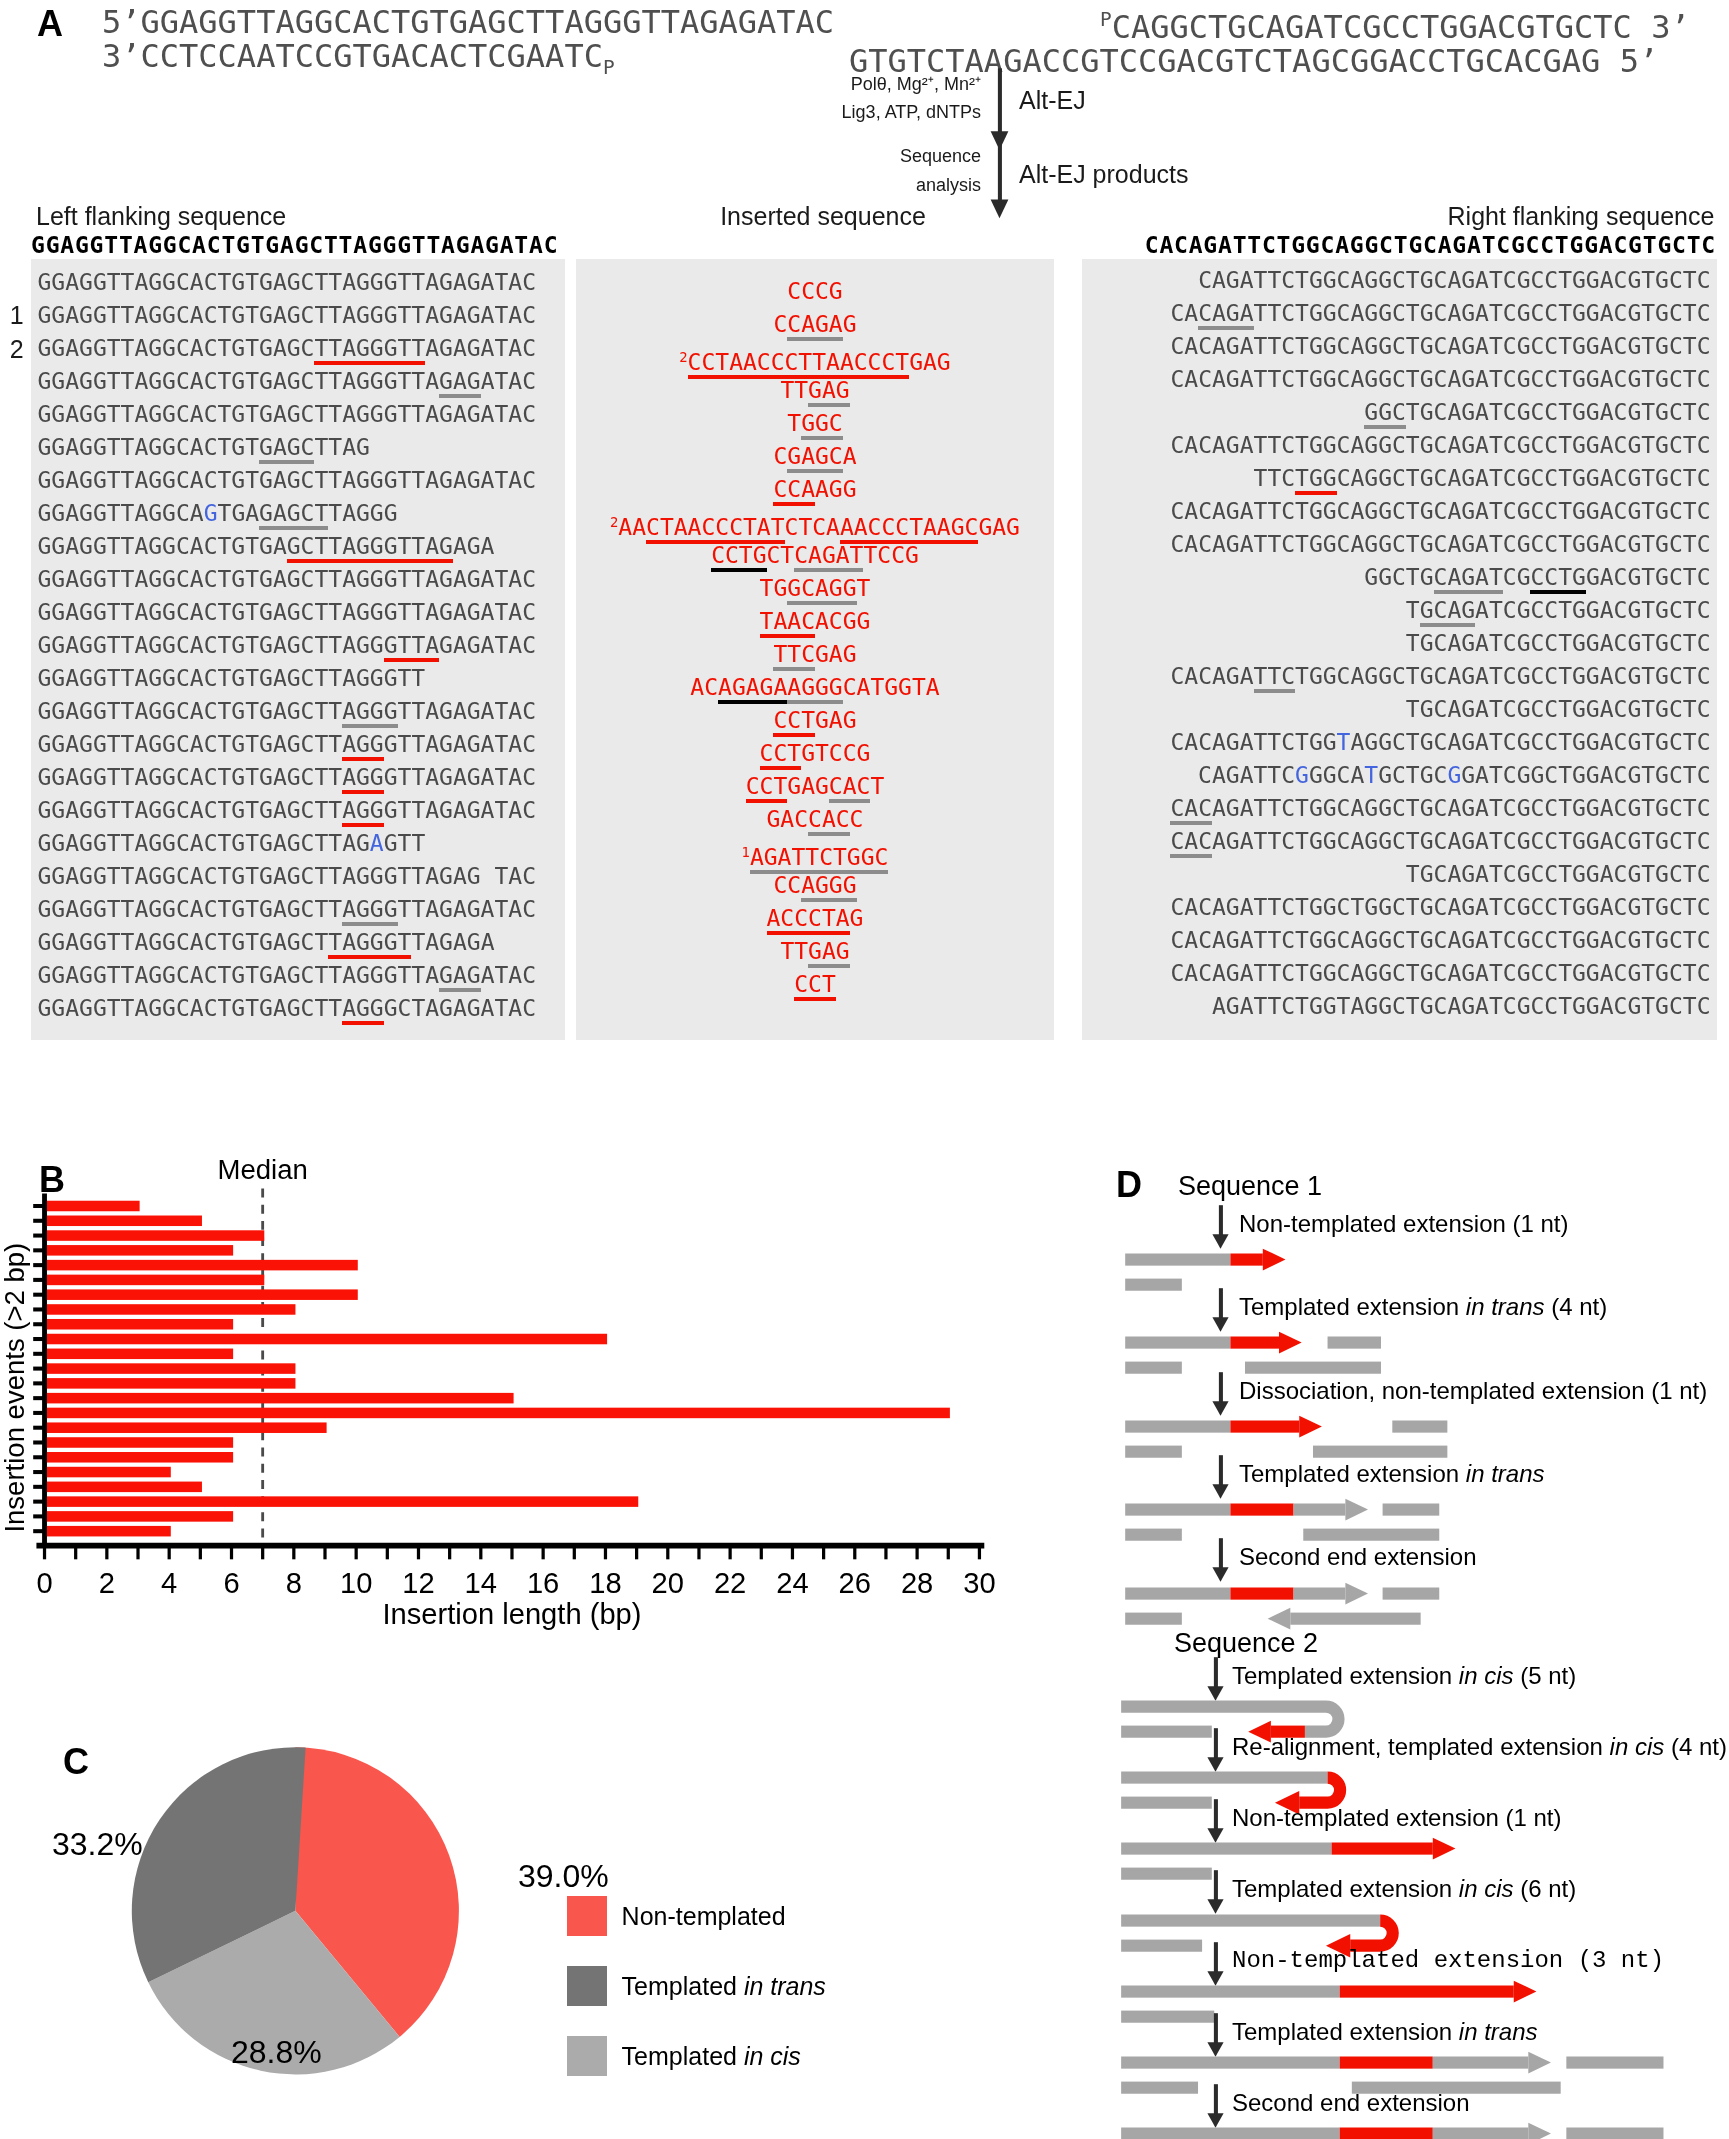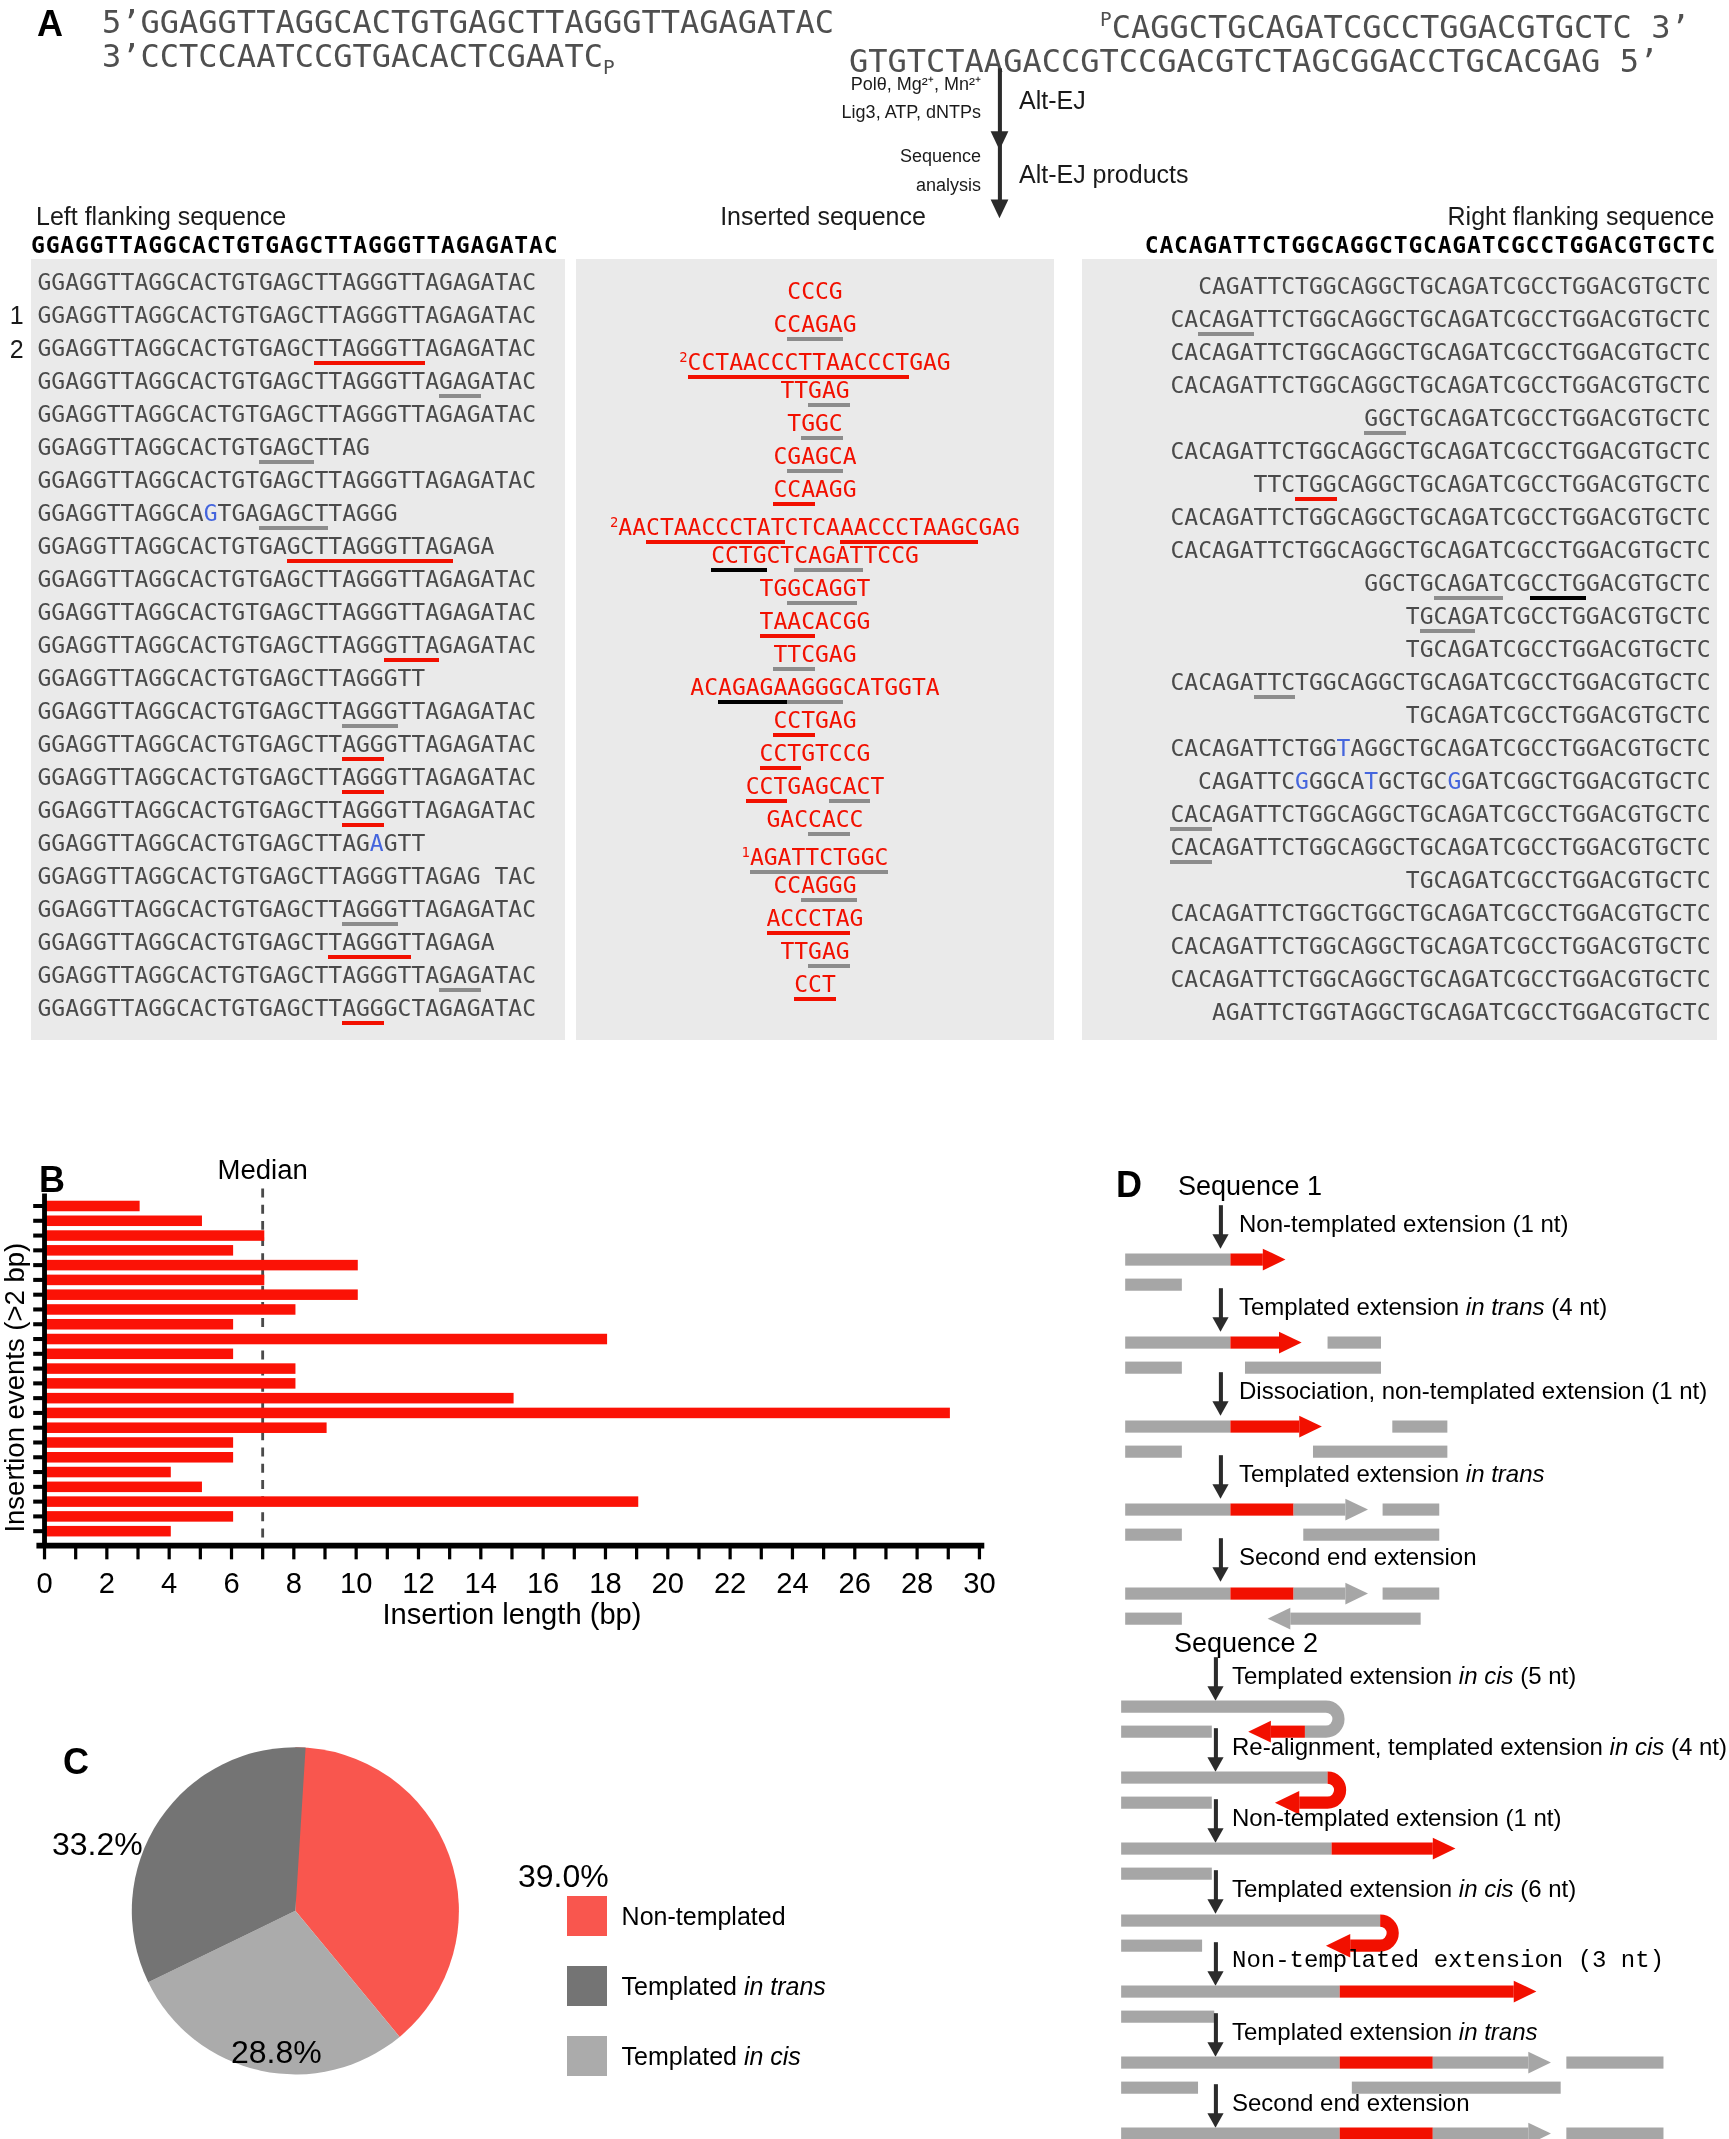--- a/index.html
+++ b/index.html
@@ -112,21 +112,21 @@
       <div class="row cellM red"><span class="u-r">CCT</span><span>GAG</span></div>
       <div class="row cellM red"><span class="u-r">CCT</span><span>GTCCG</span></div>
       <div class="row cellM red"><span class="u-r">CCT</span><span>GAG</span><span class="u-g">CAC</span><span>T</span></div>
       <div class="row cellM red"><span>GAC</span><span class="u-g">CAC</span><span>C</span></div>
       <div class="row cellM red"><span class="sup">1</span><span class="u-g">AGATTCTGGC</span></div>
       <div class="row cellM red"><span>CC</span><span class="u-g">AGGG</span></div>
       <div class="row cellM red"><span class="u-r">ACCCTA</span><span>G</span></div>
       <div class="row cellM red"><span>TT</span><span class="u-g">GAG</span></div>
       <div class="row cellM red"><span class="u-r">CCT</span></div>
     </div>
-  <div id="colR" class="abs seqpanel mono" style="left:1082px;top:259px;width:635px;height:781px;padding-top:11px;box-sizing:border-box;">
+  <div id="colR" class="abs seqpanel mono" style="left:1082px;top:259px;width:635px;height:781px;padding-top:5px;box-sizing:border-box;">
       <div class="row cellR"><span>CAGATTCTGGCAGGCTGCAGATCGCCTGGACGTGCTC</span></div>
       <div class="row cellR"><span>CA</span><span class="u-g">CAGA</span><span>TTCTGGCAGGCTGCAGATCGCCTGGACGTGCTC</span></div>
       <div class="row cellR"><span>CACAGATTCTGGCAGGCTGCAGATCGCCTGGACGTGCTC</span></div>
       <div class="row cellR"><span>CACAGATTCTGGCAGGCTGCAGATCGCCTGGACGTGCTC</span></div>
       <div class="row cellR"><span class="u-g">GGC</span><span>TGCAGATCGCCTGGACGTGCTC</span></div>
       <div class="row cellR"><span>CACAGATTCTGGCAGGCTGCAGATCGCCTGGACGTGCTC</span></div>
       <div class="row cellR"><span>TTC</span><span class="u-r">TGG</span><span>CAGGCTGCAGATCGCCTGGACGTGCTC</span></div>
       <div class="row cellR"><span>CACAGATTCTGGCAGGCTGCAGATCGCCTGGACGTGCTC</span></div>
       <div class="row cellR"><span>CACAGATTCTGGCAGGCTGCAGATCGCCTGGACGTGCTC</span></div>
       <div class="row cellR"><span>GGCTG</span><span class="u-g">CAGAT</span><span>CG</span><span class="u-b">CCTG</span><span>GACGTGCTC</span></div>

